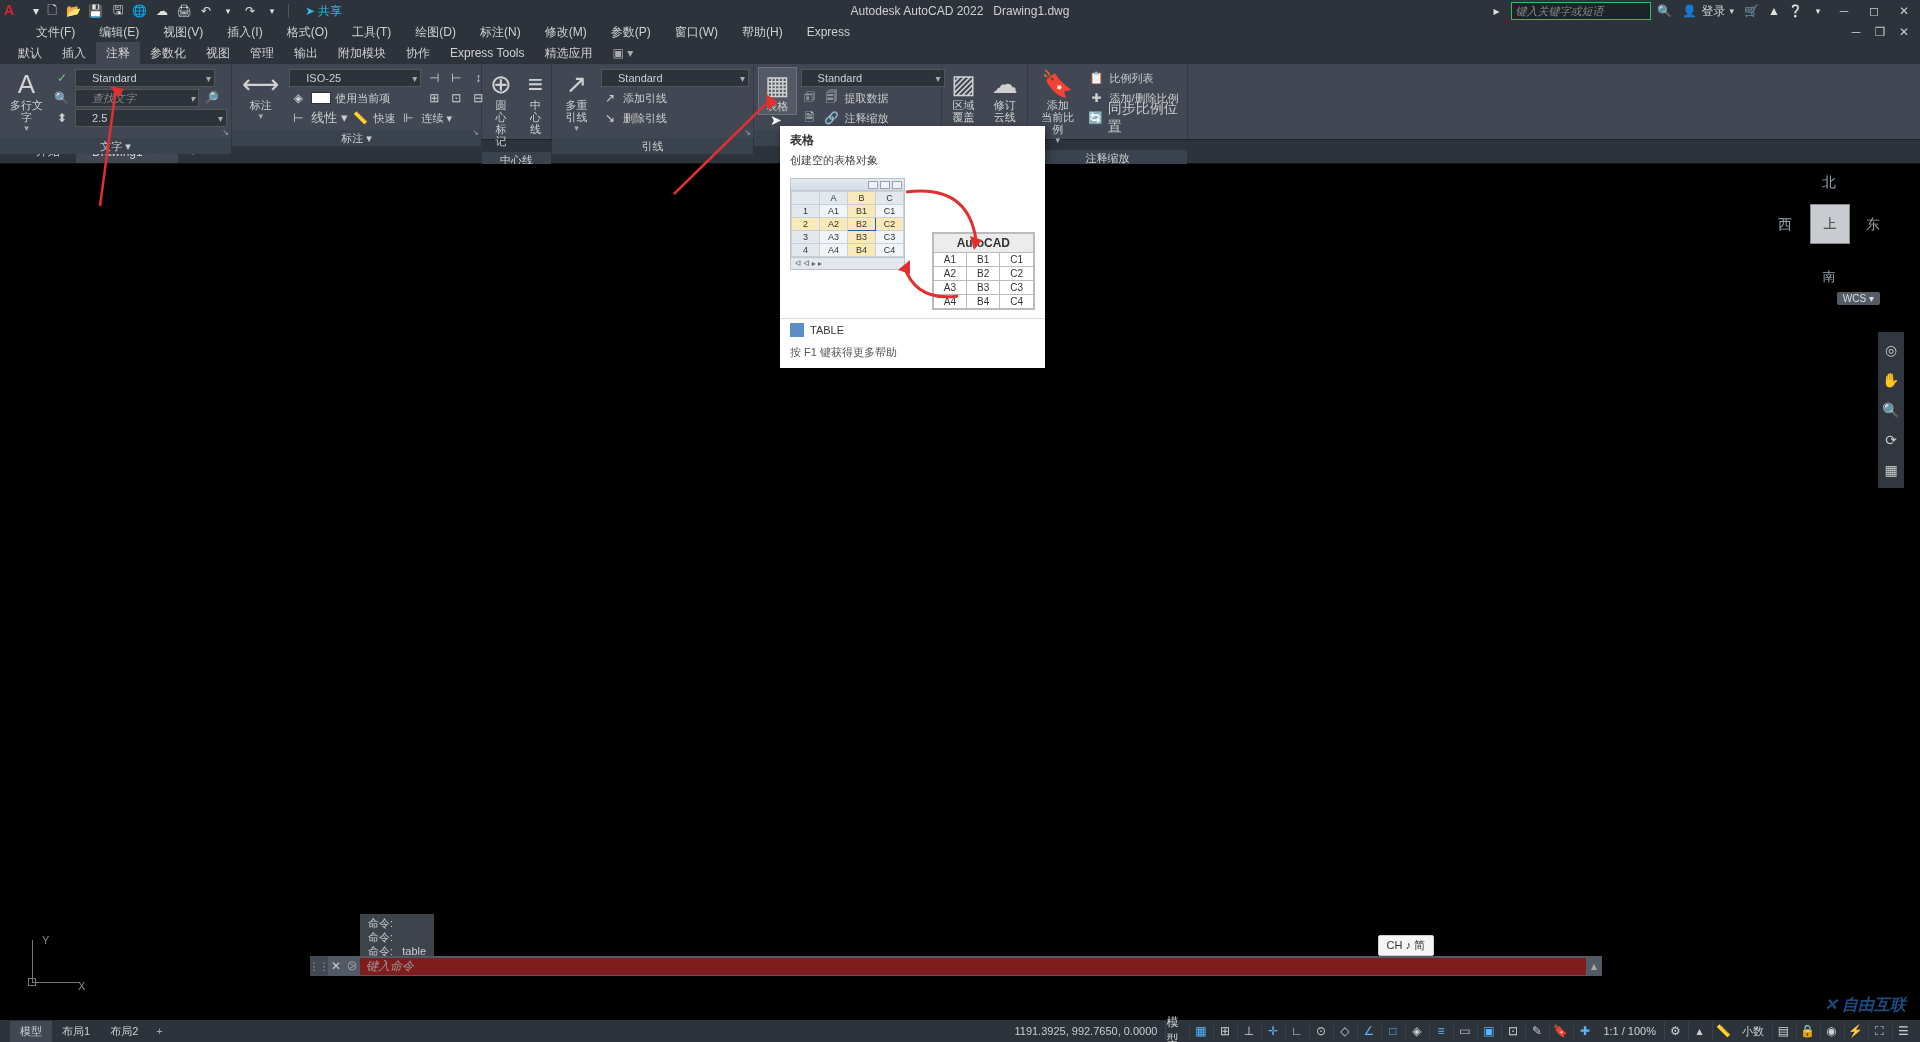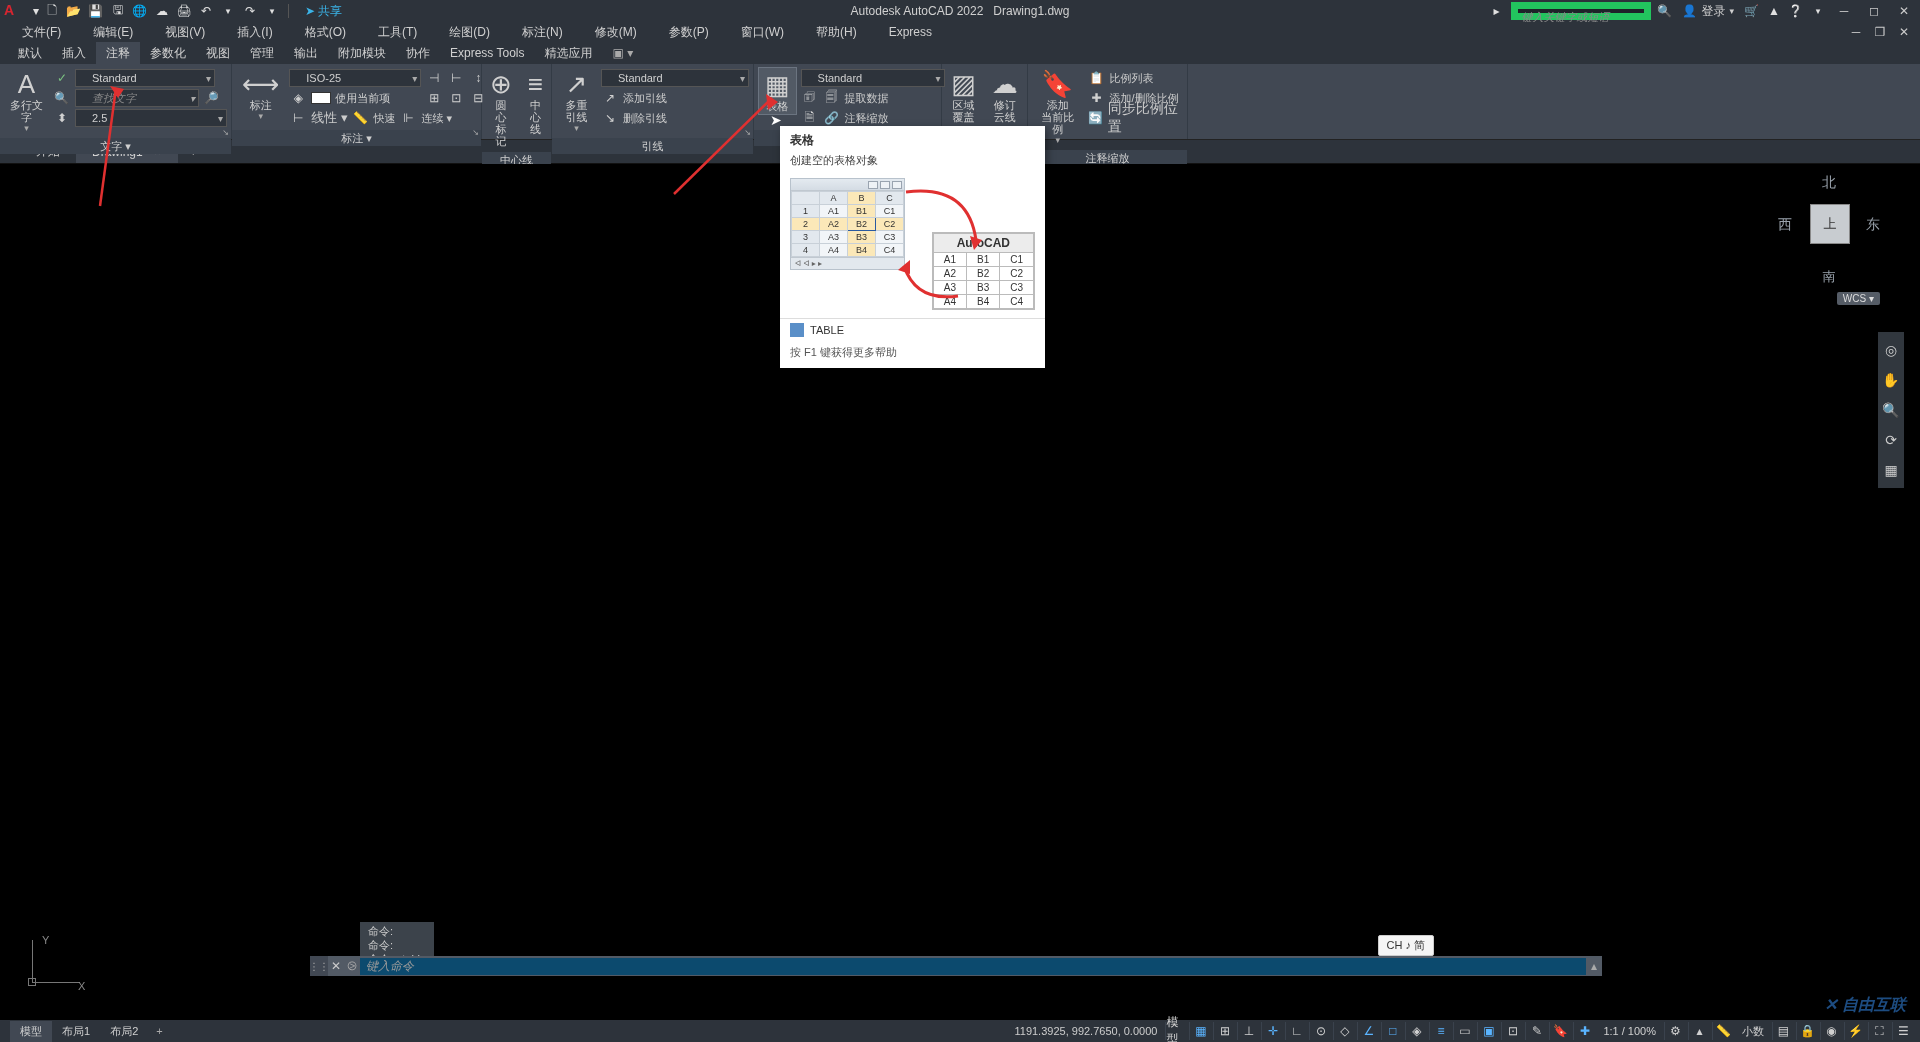--- a/index.html
+++ b/index.html
@@ -4,24 +4,24 @@
 <style>
 * { margin: 0; padding: 0; box-sizing: border-box; font-family: "Microsoft YaHei", Arial, sans-serif; }
 body { background: #000; color: #ccc; width: 1920px; height: 1042px; overflow: hidden; position: relative; font-size: 12px; }
 .titlebar { height: 22px; background: #2d333b; display: flex; align-items: center; padding: 0 4px; }
 .app-icon { width: 18px; height: 18px; color: #d72530; font-weight: bold; font-size: 14px; margin-right: 6px; }
 .qat { display: flex; gap: 6px; align-items: center; }
 .qat-icon { width: 16px; height: 16px; display: flex; align-items: center; justify-content: center; color: #e0e0e0; cursor: pointer; }
 .qat-sep { width: 1px; height: 14px; background: #555; margin: 0 2px; }
 .title-center { position: absolute; left: 50%; transform: translateX(-50%); color: #d0d0d0; font-size: 12px; }
 .title-right { margin-left: auto; display: flex; align-items: center; gap: 6px; }
-.search-box { background: #1e2329; border: 7px solid #22c55e; width: 140px; height: 18px; padding: 0 4px; color: #888; font-size: 11px; line-height: 16px; font-style: italic; }
+.search-box { background: #1e2329; border: 1px solid #22c55e; width: 140px; height: 18px; padding: 0 4px; color: #888; font-size: 11px; line-height: 16px; font-style: italic; }
 .login-btn { display: flex; align-items: center; gap: 4px; color: #d0d0d0; cursor: pointer; padding: 0 4px; }
 .win-btn { width: 24px; height: 16px; display: flex; align-items: center; justify-content: center; color: #ccc; cursor: pointer; font-size: 12px; }
-.menubar { height: 20px; background: #2d333b; display: flex; align-items: center; padding-left: 14px; gap: 16px; font-size: 12px; position: relative; }
+.menubar { height: 20px; background: #2d333b; display: flex; align-items: center; padding-left: 28px; gap: 8px; font-size: 12px; position: relative; }
 .menu-item { padding: 2px 8px; color: #d0d0d0; cursor: pointer; }
 .menubar-right { position: absolute; right: 4px; display: flex; }
 .ribbon-tabs { height: 22px; background: #2d333b; display: flex; align-items: center; padding-left: 8px; }
 .rtab { padding: 3px 10px; color: #d0d0d0; cursor: pointer; font-size: 12px; }
 .rtab.active { background: #414853; }
 .rtab-extra { margin-left: 4px; color: #aaa; cursor: pointer; padding: 0 6px; }
 .ribbon { height: 76px; background: #414853; display: flex; border-bottom: 1px solid #222; }
 .panel { border-right: 1px solid #333b45; display: flex; flex-direction: column; position: relative; }
 .panel-body { flex: 1; display: flex; align-items: flex-start; padding: 3px 4px; gap: 4px; }
 .panel-title { height: 16px; background: #3a424d; color: #d0d0d0; text-align: center; font-size: 11px; line-height: 16px; }
@@ -40,26 +40,26 @@
 .dtab.active { background: #414853; }
 .dtab-close { color: #aaa; font-size: 10px; }
 .dtab-add { padding: 4px 12px; color: #aaa; cursor: pointer; }
 .canvas { position: absolute; top: 164px; left: 8px; right: 8px; bottom: 22px; background: #000; }
 .ucs { position: absolute; left: 14px; bottom: 34px; color: #888; font-size: 11px; }
 .ucs-y { position: absolute; left: 20px; top: -52px; }
 .ucs-x { position: absolute; left: 56px; top: -6px; }
 .ucs-line-y { position: absolute; left: 10px; top: -46px; width: 1px; height: 42px; background: #777; }
 .ucs-line-x { position: absolute; left: 10px; top: -4px; width: 48px; height: 1px; background: #777; }
 .ucs-box { position: absolute; left: 6px; top: -8px; width: 8px; height: 8px; border: 1px solid #777; }
-.cmd-hist { position: absolute; left: 352px; bottom: 52px; background: rgba(80,90,100,0.75); padding: 2px 8px; color: #ccc; font-size: 11px; line-height: 14px; }
+.cmd-hist { position: absolute; left: 352px; bottom: 60px; background: rgba(80,90,100,0.75); padding: 2px 8px; color: #ccc; font-size: 11px; line-height: 14px; }
 .cmd-bar { position: absolute; left: 302px; bottom: 44px; right: 310px; height: 20px; background: #525a65; display: flex; align-items: center; }
 .cmd-handle { width: 18px; background: #414853; height: 100%; display: flex; align-items: center; justify-content: center; color: #aaa; font-size: 10px; }
 .cmd-x { width: 16px; text-align: center; color: #ccc; cursor: pointer; }
 .cmd-arrow { width: 16px; color: #aaa; text-align: center; }
-.cmd-input { flex: 1; background: #0c4a6e; color: #999; padding: 0 6px; font-size: 12px; font-style: italic; }
+.cmd-input { flex: 1; background: #7f1d1d; color: #999; padding: 0 6px; font-size: 12px; font-style: italic; }
 .cmd-end { width: 16px; color: #aaa; text-align: center; }
 .ime { position: absolute; right: 478px; bottom: 64px; background: #f5f5f5; color: #333; padding: 2px 8px; font-size: 11px; border: 1px solid #ccc; border-radius: 2px; }
 .viewcube-area { position: absolute; right: 28px; top: 8px; width: 110px; height: 140px; color: #9aa3ad; text-align: center; }
 .vc-n { position: absolute; top: 2px; left: 50%; transform: translateX(-50%); font-size: 14px; }
 .vc-s { position: absolute; bottom: 26px; left: 50%; transform: translateX(-50%); font-size: 13px; }
 .vc-e { position: absolute; right: 4px; top: 44px; font-size: 14px; }
 .vc-w { position: absolute; left: 4px; top: 44px; font-size: 14px; }
 .vc-cube { position: absolute; left: 36px; top: 32px; width: 40px; height: 40px; background: #c8ccd0; color: #333; display: flex; align-items: center; justify-content: center; font-size: 13px; border: 1px solid #888; }
 .wcs-badge { position: absolute; right: 32px; top: 128px; background: #555c66; color: #ddd; padding: 1px 6px; font-size: 10px; border-radius: 2px; }
 .navbar { position: absolute; right: 8px; top: 168px; width: 26px; background: rgba(70,78,88,0.7); display: flex; flex-direction: column; align-items: center; gap: 10px; padding: 8px 0; }

